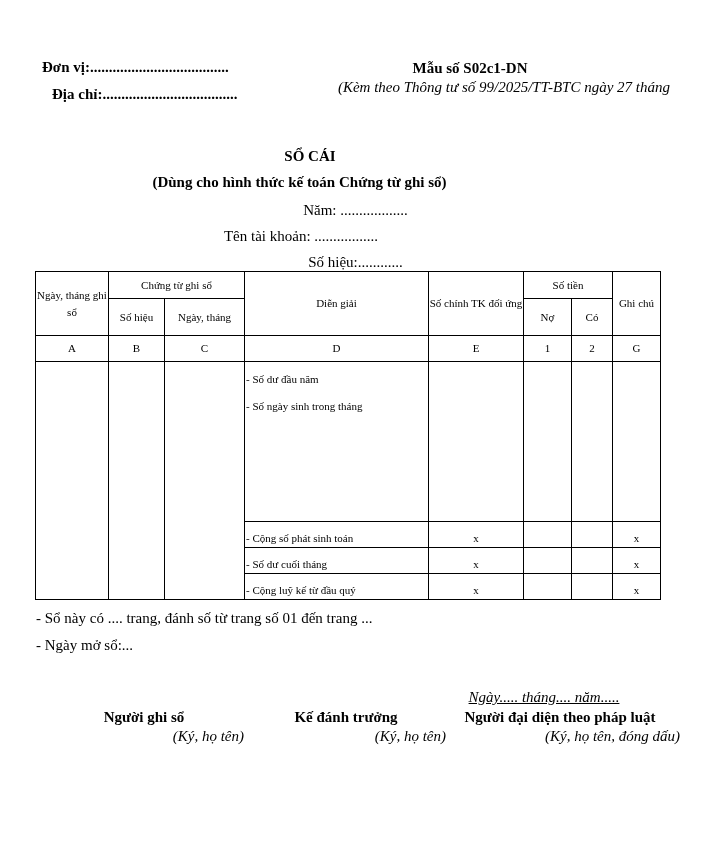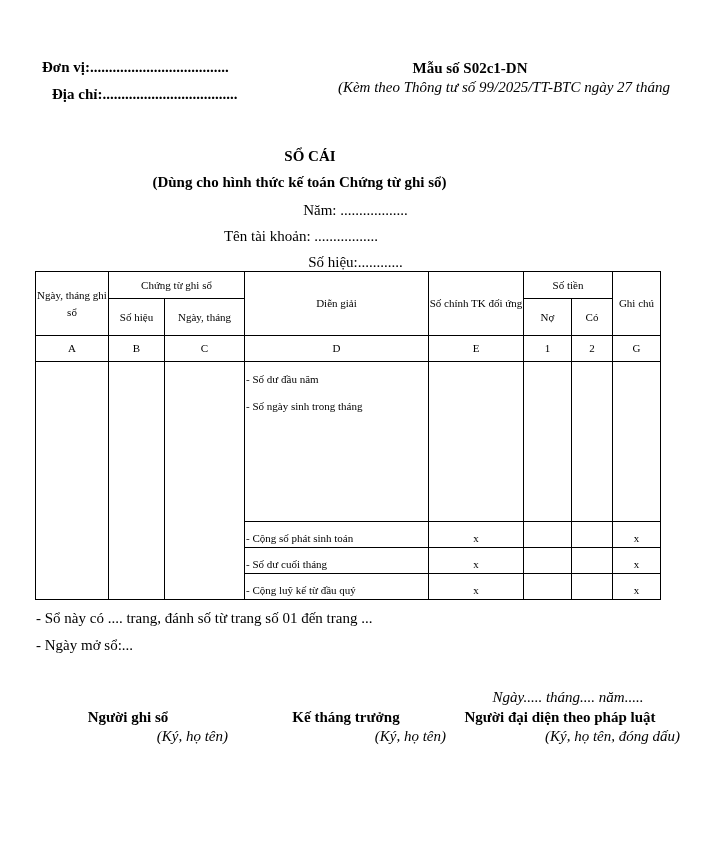--- a/index.html
+++ b/index.html
@@ -101,26 +101,26 @@
     <td></td>
     <td></td>
     <td style="vertical-align:bottom;">x</td>
   </tr>
 </tbody>
   </table>
 
 <div class="abs" style="left:36px; top:610px;">- Sổ này có .... trang, đánh số từ trang số 01 đến trang ...</div>
 <div class="abs" style="left:36px; top:637px;">- Ngày mở sổ:...</div>
 
-<div class="abs center ital" style="left:448px; width:240px; top:689px;">Ngày..... tháng.... năm.....</div>
+<div class="abs center ital" style="left:424px; width:240px; top:689px;text-decoration:underline;">Ngày..... tháng.... năm.....</div>
 
-<div class="abs center" style="left:28px; width:200px; top:708px;">
+<div class="abs center" style="left:44px; width:200px; top:708px;">
   <div class="bold" style="line-height:19px;">Người ghi sổ</div>
   <div class="ital" style="line-height:19px;">(Ký, họ tên)</div>
 </div>
 <div class="abs center" style="left:246px; width:200px; top:708px;">
-  <div class="bold" style="line-height:19px;">Kế tháng trưởng</div>
+  <div class="bold" style="line-height:19px;">Kế đánh trưởng</div>
   <div class="ital" style="line-height:19px;">(Ký, họ tên)</div>
 </div>
 <div class="abs center" style="left:440px; width:240px; top:708px;">
   <div class="bold" style="line-height:19px;">Người đại diện theo pháp luật</div>
   <div class="ital" style="line-height:19px;">(Ký, họ tên, đóng dấu)</div>
 </div>
 
 </body></html>

